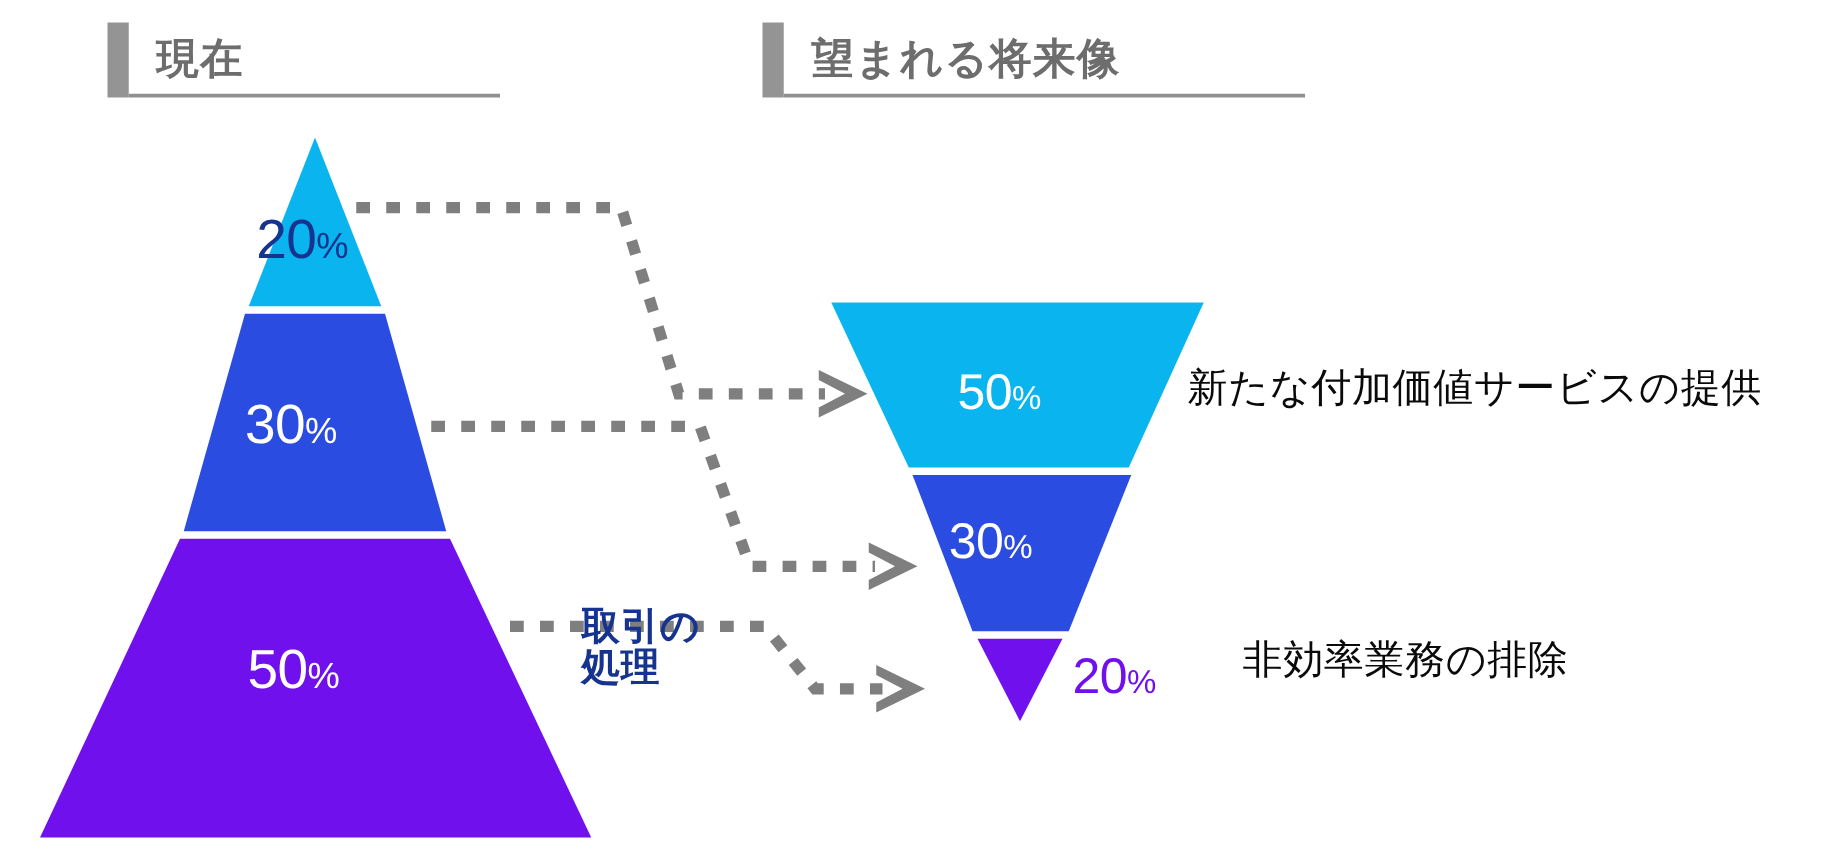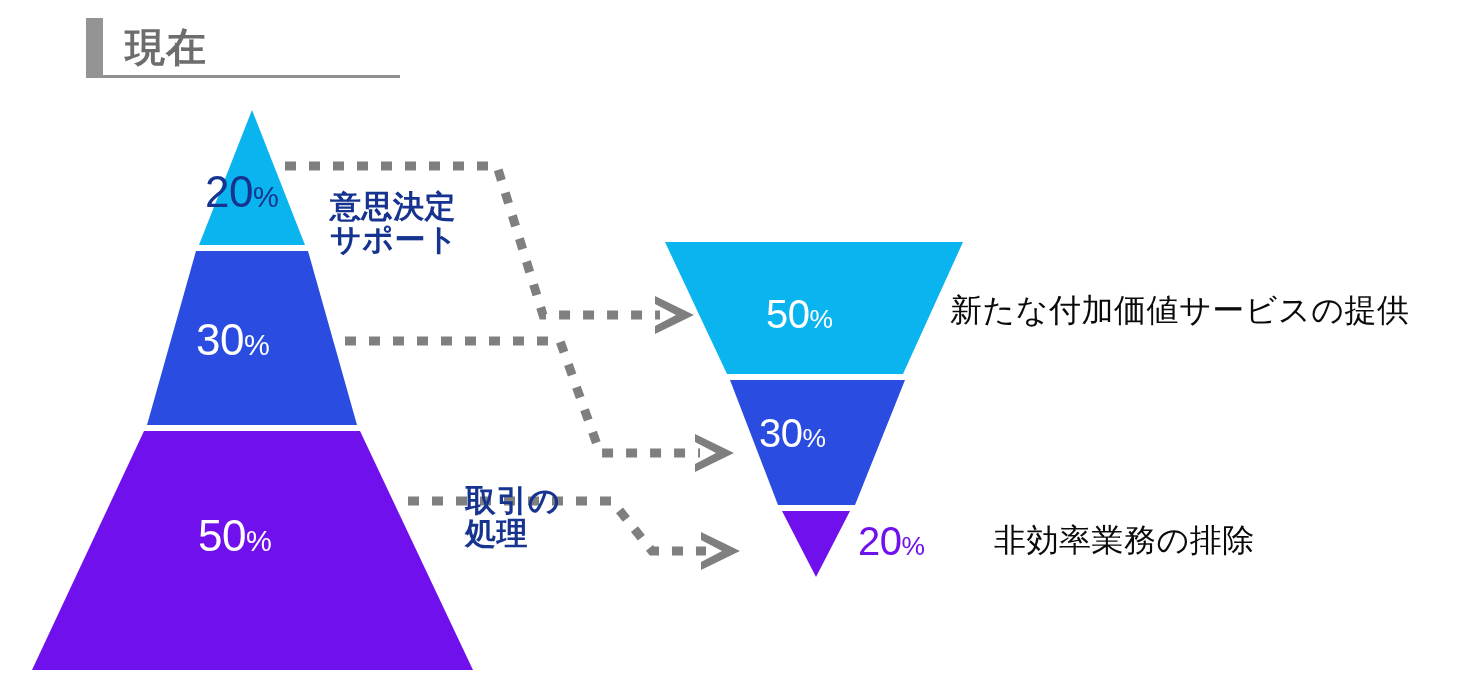--- a/index.html
+++ b/index.html
@@ -34,21 +34,21 @@
   }
   .section-header .hdr-body {
     position: relative;
     flex: 1 1 auto;
     height: 60px;
     display: flex;
     align-items: center;
     border-bottom: 3px solid #909090;
   }
   .section-header .hdr-title {
-    font-size: 40px;
+    font-size: 34px;
     font-weight: bold;
     color: #6d6d6d;
     letter-spacing: 1px;
     padding-left: 22px;
     white-space: nowrap;
     line-height: 1;
   }
 
   #header-current { left: 86px; top: 18px; width: 314px; }
   #header-future  { left: 610px; top: 18px; width: 434px; }
@@ -119,34 +119,40 @@
   }
 
   .fun-desc {
     font-size: 32px;
     color: #0a0a0a;
     font-weight: normal;
     letter-spacing: 0.5px;
   }
   #desc-top { left: 950px; top: 293px; }
   #desc-mid { left: 912px; top: 415px; }
-  #desc-bot { left: 994px; top: 523px; text-align: right; }
+  #desc-bot { left: 994px; top: 510px; text-align: right; }
 </style>
 </head>
 <body>
 
 <div id="stage">
 
   <div class="section-header" id="header-current">
     <div class="bar"></div>
     <div class="hdr-body">
       <span class="hdr-title">現在</span>
     </div>
   </div>
 
+  <div class="section-header" id="header-future">
+    <div class="bar"></div>
+    <div class="hdr-body">
+      <span class="hdr-title">望まれる将来像</span>
+    </div>
+  </div>
 
   <svg id="shapes" viewBox="0 0 1461 693">
 
     <polygon points="252,110 305,245 199,245" fill="#0ab4ef"></polygon>
 
     <polygon points="196,251 308,251 357,425 147,425" fill="#2a4ce0"></polygon>
 
     <polygon points="144,431 360,431 473,670 32,670" fill="#7010ec"></polygon>
 
     <g>
@@ -170,24 +176,20 @@
 
     <polygon points="782,511 850,511 816,577" fill="#7010ec"></polygon>
   </svg>
 
   <div class="ovl pct pyr-pct-top"><span>20</span><span class="sym">%</span></div>
 
   <div class="ovl pct pyr-pct-mid"><span>30</span><span class="sym">%</span></div>
 
   <div class="ovl pct pyr-pct-bot"><span>50</span><span class="sym">%</span></div>
 
-  <div class="ovl conn-label" id="lbl-decision">
-    <span class="l1">意思決定</span>
-    <span class="l2">サポート</span>
-  </div>
 
 
   <div class="ovl conn-label" id="lbl-trans">
     <span class="l1">取引の</span>
     <span class="l2">処理</span>
   </div>
 
   <div class="ovl pct fun-pct-top"><span>50</span><span class="sym">%</span></div>
 
   <div class="ovl pct fun-pct-mid"><span>30</span><span class="sym">%</span></div>

